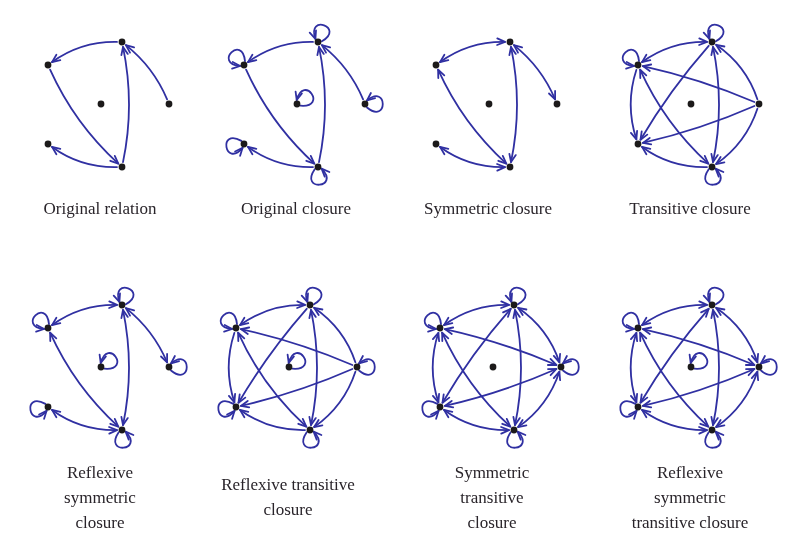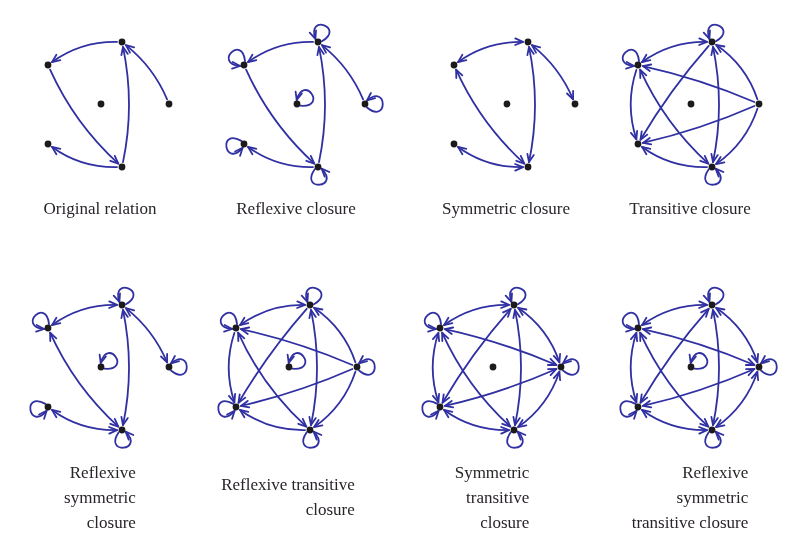--- a/index.html
+++ b/index.html
@@ -7,21 +7,21 @@
     position:relative;
     width:800px;height:537px;
     background:#ffffff;
     font-family:"Liberation Serif","DejaVu Serif",serif;
     overflow:hidden;
   }
   .cell{position:absolute;width:196px;}
   .cell svg{display:block;}
   .lbl{
     white-space:pre-line;
-    text-align:right;
+    text-align:center;
     font-size:17px;
     line-height:25px;
     color:#29242a;
     display:flex;
     align-items:center;
     justify-content:center;
     width:100%;
   }
   .lbl-r1{height:36px;}
   .lbl-r2{height:74px;}
@@ -77,24 +77,24 @@
         <path d="M42.1,155.8 L44.6,147.8 L37.1,151.5" fill="none" stroke="#3030a2" stroke-width="1.8" stroke-linecap="round" stroke-linejoin="round"></path>
         <path d="M116.7,169.3 C101.3,191.8 142.7,188.1 123.6,168.7" fill="none" stroke="#3030a2" stroke-width="1.8" stroke-linecap="round" stroke-linejoin="round"></path>
         <path d="M131.4,172.0 L123.6,168.7 L126.7,176.6" fill="none" stroke="#3030a2" stroke-width="1.8" stroke-linecap="round" stroke-linejoin="round"></path>
         <circle cx="120" cy="42" r="3.4" fill="#1c1a1a"></circle>
         <circle cx="46" cy="65" r="3.4" fill="#1c1a1a"></circle>
         <circle cx="99" cy="104" r="3.4" fill="#1c1a1a"></circle>
         <circle cx="167" cy="104" r="3.4" fill="#1c1a1a"></circle>
         <circle cx="46" cy="144" r="3.4" fill="#1c1a1a"></circle>
         <circle cx="120" cy="167" r="3.4" fill="#1c1a1a"></circle>
       </svg>
-    <div class="lbl lbl-r1">Reflexive closure</div>
-  </div>
-
-  <div class="cell" style="left:408px;top:0;height:230px">
+    <div class="lbl lbl-r1">Original closure</div>
+  </div>
+
+  <div class="cell" style="left:390px;top:0;height:230px">
     <svg width="196" height="190">
         <path d="M115.0,41.9 Q78.9,41.2 50.0,62.1" fill="none" stroke="#3030a2" stroke-width="1.8" stroke-linecap="round" stroke-linejoin="round"></path>
         <path d="M54.4,54.8 L50.0,62.1 L58.3,60.2" fill="none" stroke="#3030a2" stroke-width="1.8" stroke-linecap="round" stroke-linejoin="round"></path>
         <path d="M107.1,45.0 L115.0,41.9 L107.3,38.4" fill="none" stroke="#3030a2" stroke-width="1.8" stroke-linecap="round" stroke-linejoin="round"></path>
         <path d="M48.1,69.6 Q72.4,123.5 116.3,163.6" fill="none" stroke="#3030a2" stroke-width="1.8" stroke-linecap="round" stroke-linejoin="round"></path>
         <path d="M108.3,160.8 L116.3,163.6 L112.8,155.9" fill="none" stroke="#3030a2" stroke-width="1.8" stroke-linecap="round" stroke-linejoin="round"></path>
         <path d="M54.3,75.3 L48.1,69.6 L48.3,78.0" fill="none" stroke="#3030a2" stroke-width="1.8" stroke-linecap="round" stroke-linejoin="round"></path>
         <path d="M121.0,162.1 Q133.0,104.8 121.0,46.9" fill="none" stroke="#3030a2" stroke-width="1.8" stroke-linecap="round" stroke-linejoin="round"></path>
         <path d="M125.8,53.9 L121.0,46.9 L119.4,55.2" fill="none" stroke="#3030a2" stroke-width="1.8" stroke-linecap="round" stroke-linejoin="round"></path>
         <path d="M119.4,153.8 L121.0,162.1 L125.8,155.1" fill="none" stroke="#3030a2" stroke-width="1.8" stroke-linecap="round" stroke-linejoin="round"></path>

